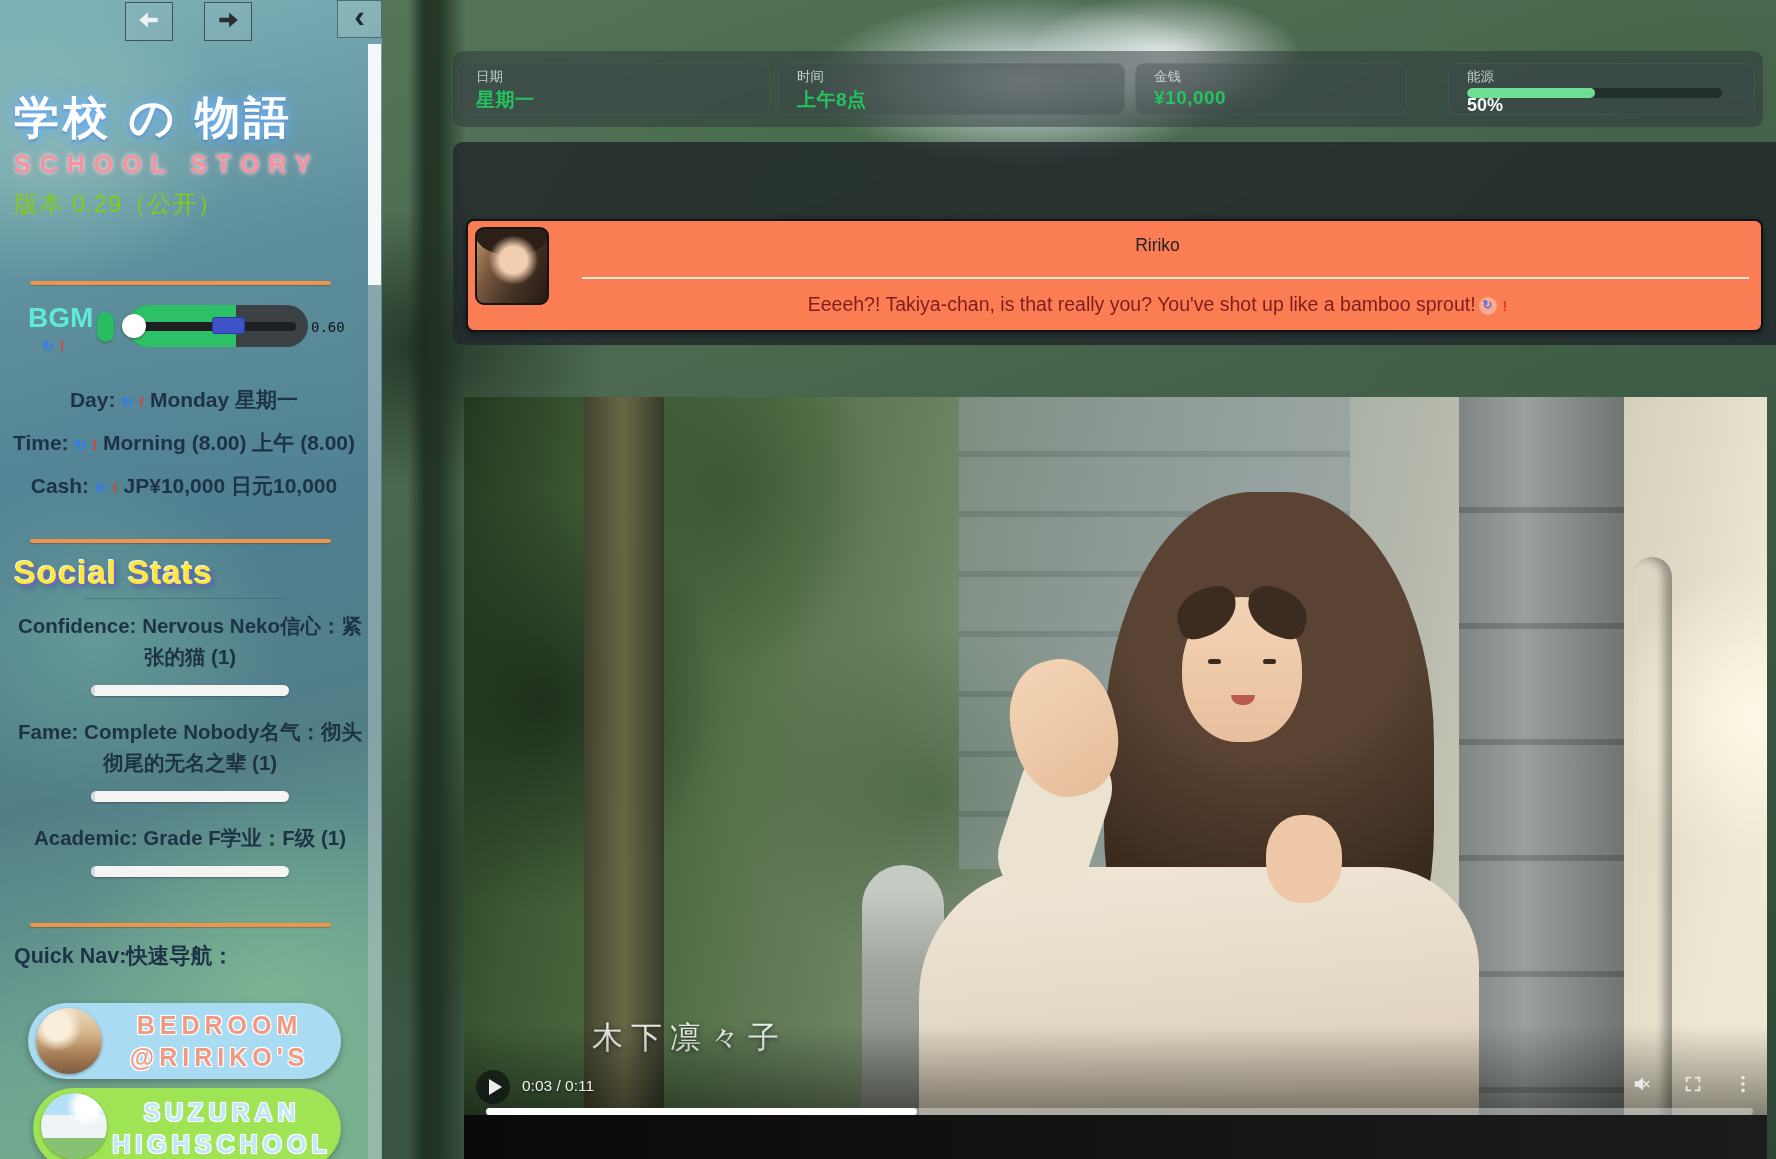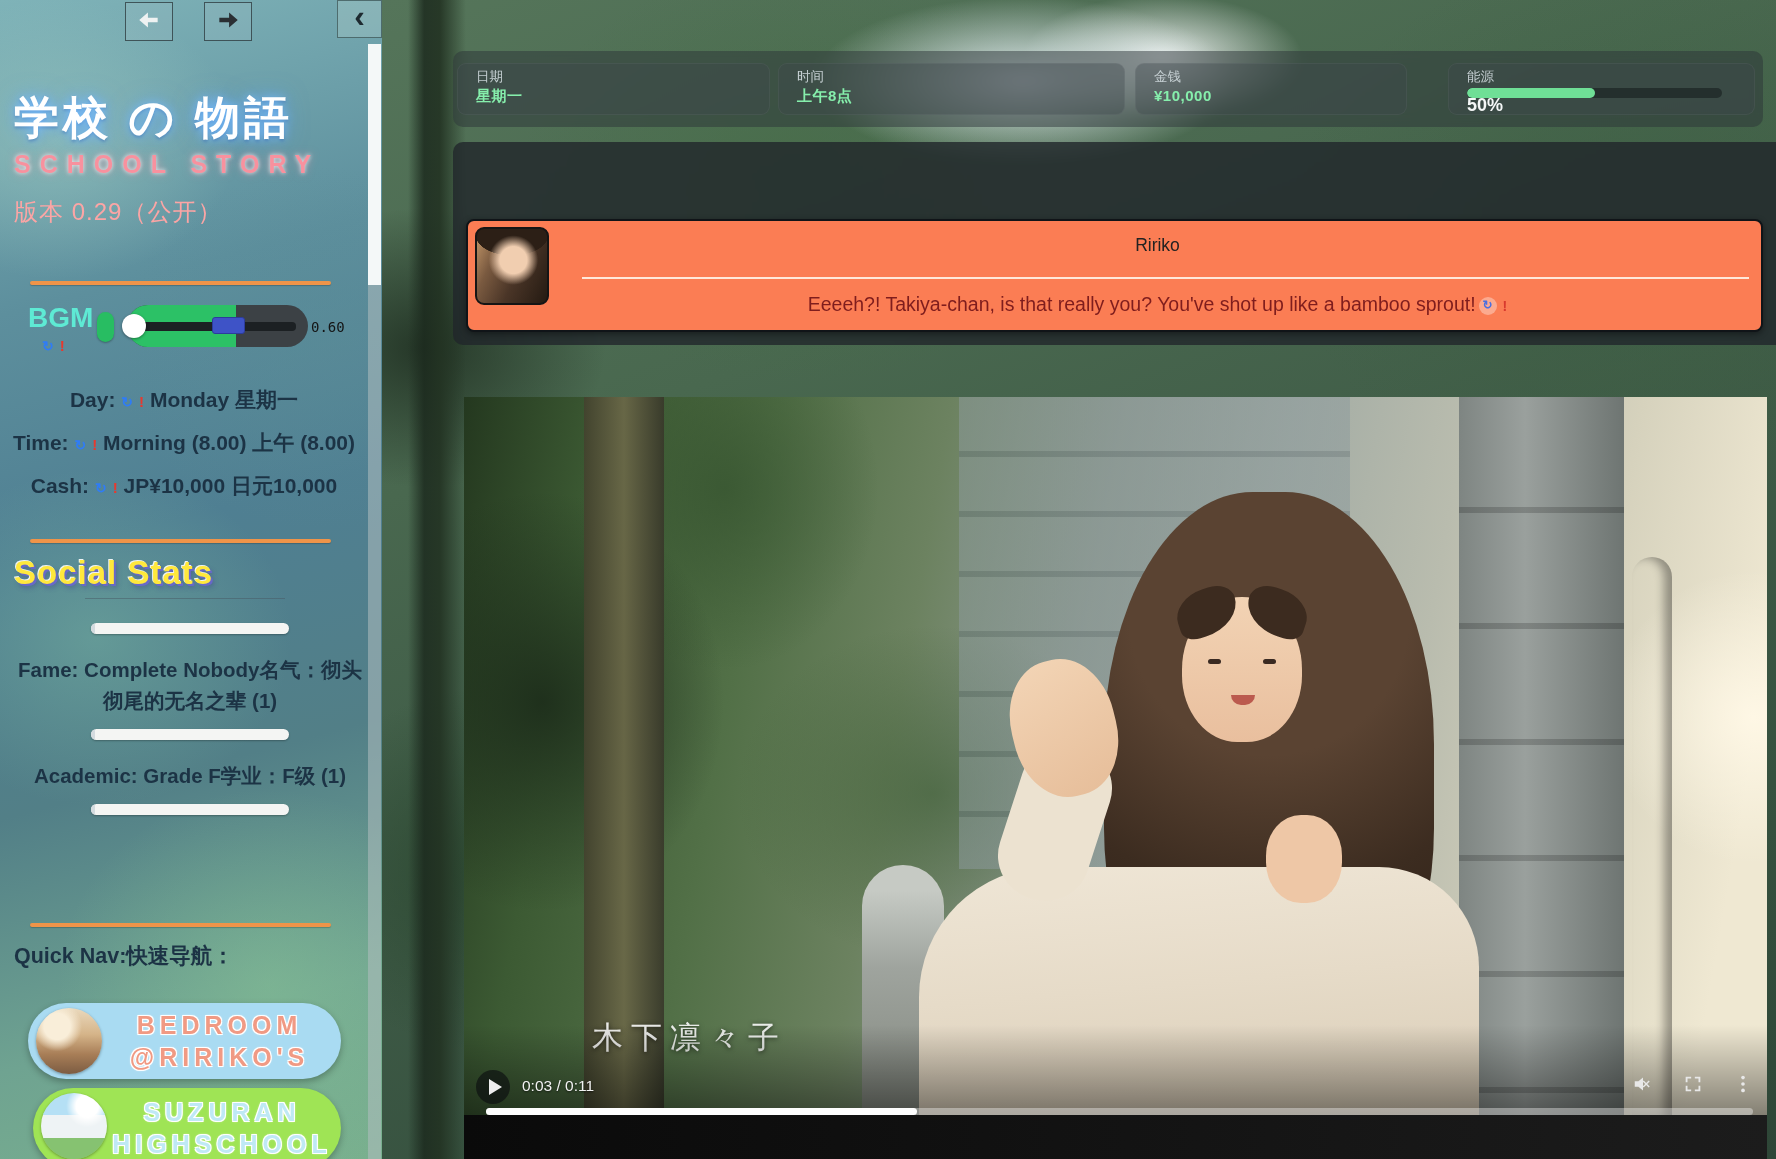--- a/index.html
+++ b/index.html
@@ -26,21 +26,21 @@
   .collapse-ic::before { content:"‹"; }
 
   #sb-scrollbar { left:368px; top:44px; width:13px; height:1115px; background:rgba(176,189,192,.55); }
   #sb-thumb { position:absolute; left:0; top:0; width:13px; height:241px; background:#f4f8f8; }
 
   .sb-center { left:14px; width:340px; }
   #title-jp { top:88px; font-size:45px; font-weight:800; letter-spacing:4px; color:#fff;
     text-shadow:0 0 10px rgba(120,190,255,.95), 0 0 22px rgba(90,160,255,.75), 0 2px 3px rgba(40,80,140,.5); }
   #title-en { top:150px; font-size:25px; font-weight:800; letter-spacing:9px; color:#f8919e;
     text-shadow:0 0 4px rgba(255,255,255,.8), 0 0 10px rgba(255,150,170,.6); }
-  #version { top:196px; font-size:24px; font-weight:500; letter-spacing:1px; color:#fca5a5; }
+  #version { top:188px; font-size:24px; font-weight:500; letter-spacing:1px; color:#84cc16; }
 
   .orange-div { left:30px; width:301px; height:4px; background:#ef9449; border-radius:2px;
     box-shadow:0 1px 1px rgba(0,0,0,.2); }
   #div1 { top:281px; } #div2 { top:539px; } #div3 { top:923px; }
 
   #bgm-label { left:28px; top:302px; font-size:28px; font-weight:800; color:#5eead4; }
   #bgm-ics { left:42px; top:337px; }
   .tr-ic { color:#2f7cf6; font-weight:700; font-size:14px; font-style:normal; }
   .tr-ic::before { content:"↻"; }
   .ex-ic { color:#e8392e; font-weight:800; font-size:15px; font-style:normal; margin-left:6px; }
@@ -101,21 +101,21 @@
       linear-gradient(160deg,#55755a 0%,#49684f 30%,#3e5a46 55%,#35503e 80%,#2e4637 100%); }
   #trunk { left:408px; top:0; width:58px; height:1159px;
     background:linear-gradient(90deg, rgba(20,30,22,0) 0%, rgba(28,42,30,.85) 28%, rgba(34,50,34,.9) 55%, rgba(20,30,22,0) 100%); }
 
   
   #hud { left:453px; top:51px; width:1310px; height:76px; border-radius:10px;
     background:rgba(44,52,56,.5); backdrop-filter:blur(6px); }
   .hud-card { position:absolute; top:12px; height:52px; border-radius:9px;
     background:rgba(62,72,76,.38); border:1px solid rgba(255,255,255,.05); }
   .hud-label { position:absolute; left:18px; top:4px; font-size:13.5px; color:#c4ced1; font-weight:500; }
-  .hud-value { position:absolute; left:18px; top:23px; font-size:15px; font-weight:700; color:#86efac; letter-spacing:.5px; }
+  .hud-value { position:absolute; left:18px; top:23px; font-size:19px; font-weight:700; color:#22c55e; letter-spacing:.5px; }
   #card-date  { left:4px;   width:313px; }
   #card-time  { left:325px; width:347px; }
   #card-money { left:682px; width:272px; }
   #card-energy{ left:995px; width:307px; }
   #energy-bar { position:absolute; left:18px; top:24px; width:255px; height:10px; border-radius:5px;
     background:rgba(20,26,28,.55); overflow:hidden; }
   #energy-fill { height:100%; background:#6fdf96; border-radius:5px; }
   #energy-value { position:absolute; left:18px; top:31px; font-size:18px; font-weight:700; color:#f4f7f7; }
 
   
@@ -264,20 +264,21 @@
     </div>
   </div>
 
   <div id="div2" class="abs orange-div"></div>
 
   <div id="social-heading" class="abs sb-center">Social Stats</div>
   <div id="social-underline" class="abs"></div>
 
   <div id="social-items" class="abs">
     <div>
+      <div class="soc-text">Confidence: Nervous Neko信心：紧张的猫 (1)</div>
       <div class="soc-bar">
         <div class="soc-fill" style="width: 2%;"></div>
       </div>
     </div>
     <div>
       <div class="soc-text">Fame: Complete Nobody名气：彻头彻尾的无名之辈 (1)</div>
       <div class="soc-bar">
         <div class="soc-fill" style="width: 2%;"></div>
       </div>
     </div>

